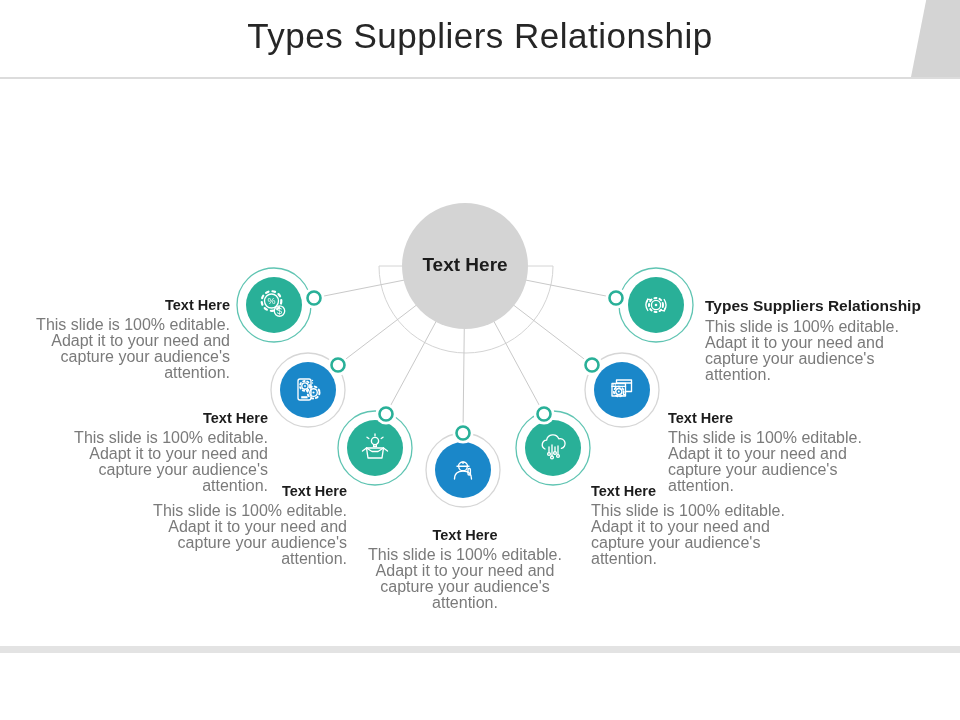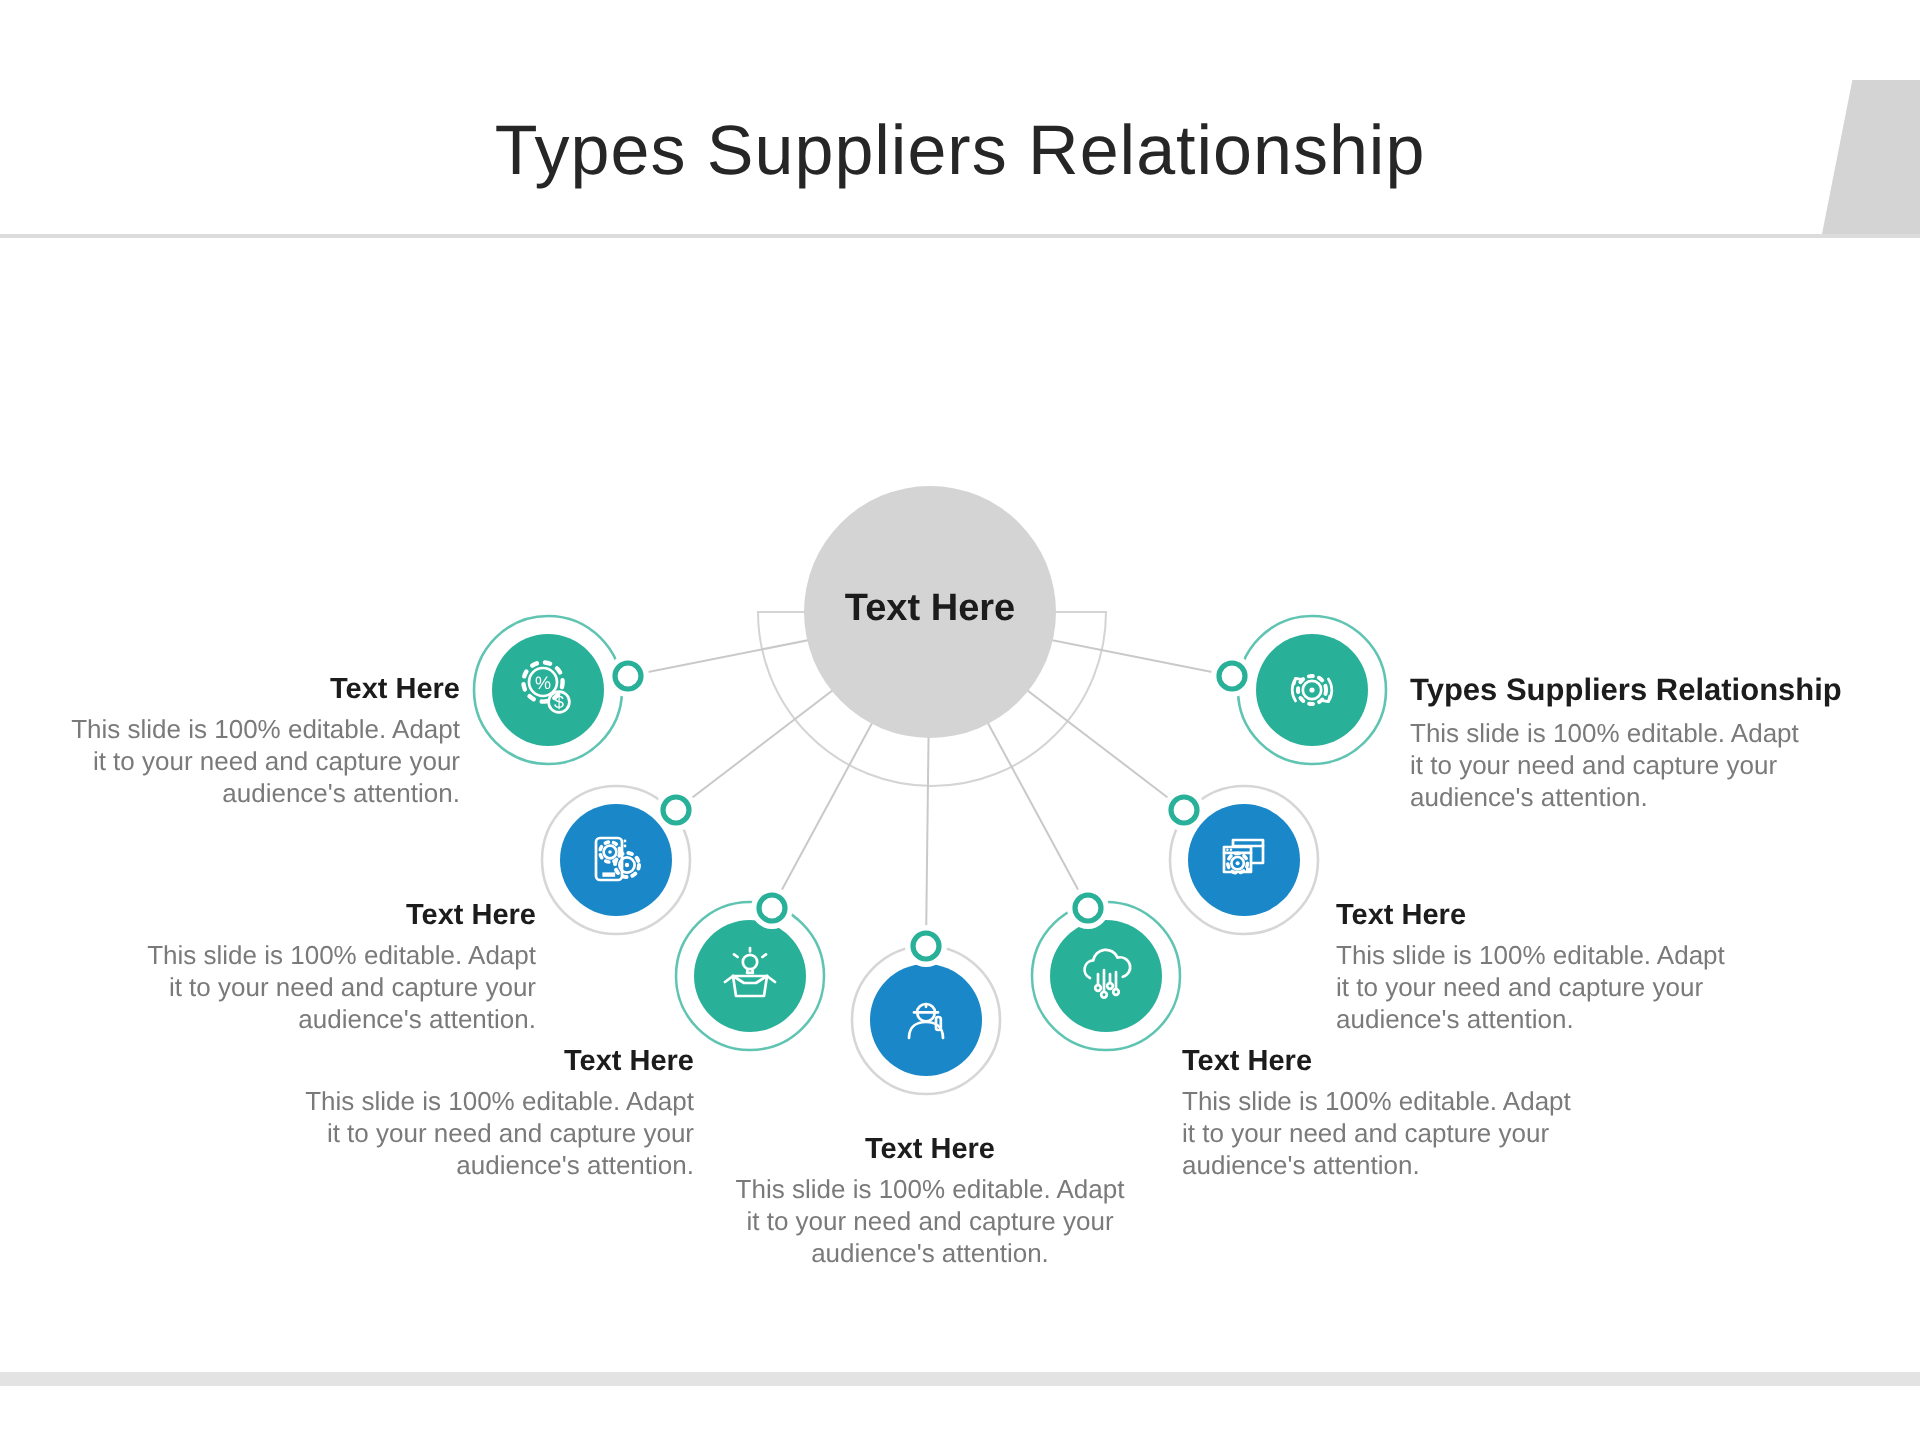--- a/index.html
+++ b/index.html
@@ -1,30 +1,30 @@
 <!DOCTYPE html>
 <html><head>
 <meta charset="utf-8">
 <style>
   html,body{margin:0;padding:0;background:#fff;}
   .slide{position:relative;width:960px;height:656px;background:#ffffff;overflow:hidden;
-         font-family:"Liberation Sans", sans-serif;margin-top:40px;}
+         font-family:"Liberation Sans", sans-serif;}
   .title{position:absolute;top:16px;left:0;width:100%;text-align:center;
          font-size:35px;font-weight:400;color:#262626;letter-spacing:0.5px;}
   .rule-top{position:absolute;top:77px;left:0;width:960px;height:2px;background:#dcdcdc;}
   .corner-shape{position:absolute;top:0;right:0;width:49px;height:77px;background:#d4d4d4;
          clip-path:polygon(31% 0,100% 0,100% 100%,0 100%);}
   .rule-bottom{position:absolute;top:646px;left:0;width:960px;height:7px;background:#e3e3e3;}
   svg.diagram{position:absolute;left:0;top:0;}
   .hub-label{position:absolute;left:395px;top:254px;width:140px;text-align:center;
          font-size:19px;font-weight:bold;color:#1c1c1c;}
   .tblock{position:absolute;}
   .tblock .h{font-size:14.5px;font-weight:bold;color:#1c1c1c;margin:0 0 4px 0;}
   .tblock .h.big{font-size:15.5px;}
-  .tblock .d{font-size:13px;line-height:16px;color:#7a7a7a;width:196px;}
+  .tblock .d{font-size:16px;line-height:16px;color:#7a7a7a;width:196px;}
   .al-r{text-align:right;}
   .al-l{text-align:left;}
   .al-c{text-align:center;}
   .al-r .d{margin-left:auto;}
   .al-c .d{margin:0 auto;}
   .b1{right:730px;top:297px;width:196px;}
   .b2{right:692px;top:410px;width:196px;}
   .b3{right:613px;top:483px;width:196px;}
   .b4{left:354px;top:527px;width:222px;}
   .b5{left:591px;top:483px;width:196px;}

